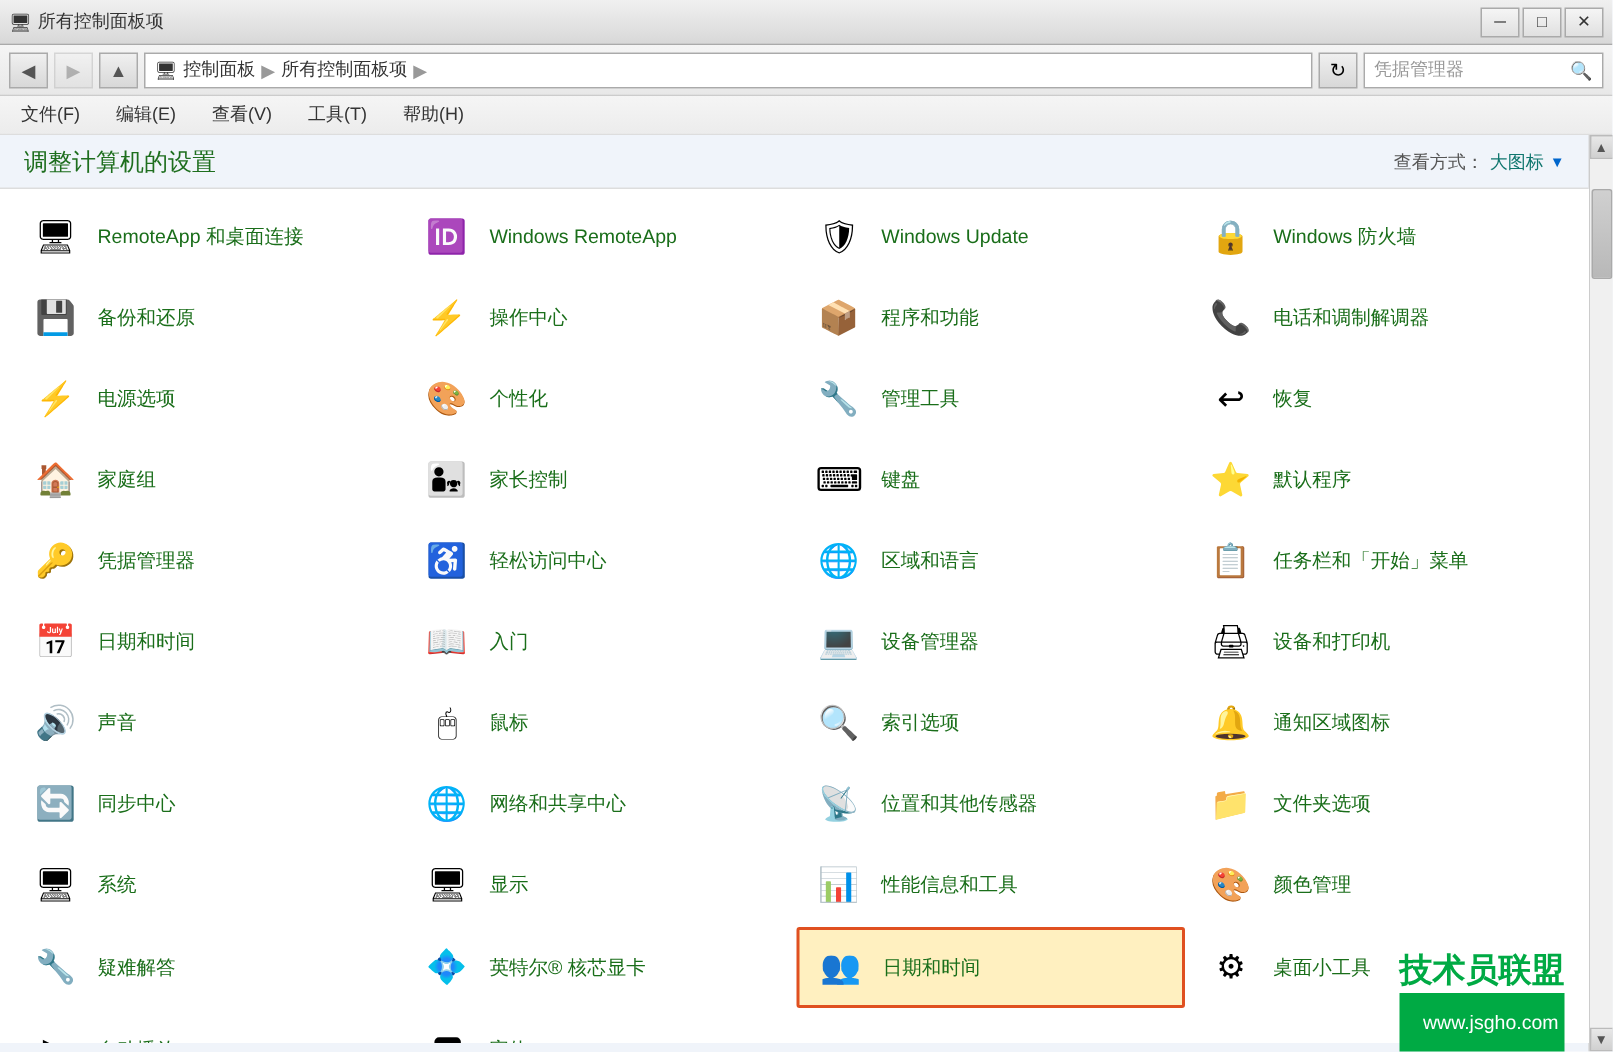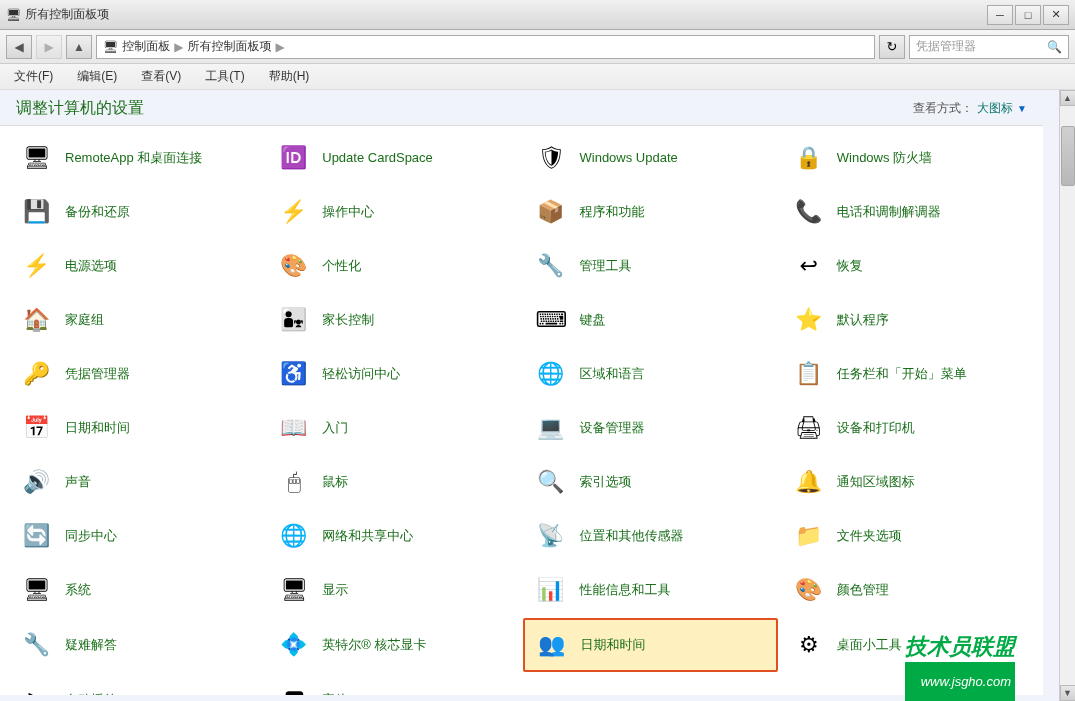--- a/index.html
+++ b/index.html
@@ -123,21 +123,20 @@
     .menu-item {
       cursor: pointer;
       padding: 2px 4px;
     }
 
     
     .main-area {
       display: flex;
       height: calc(701px - 30px - 34px - 26px);
       background: #f0f4fa;
-      gap: 16px;
     }
 
     
     .content-panel {
       flex: 1;
       overflow: hidden;
       position: relative;
     }
 
     
@@ -240,24 +239,23 @@
       height: 60px;
       background: linear-gradient(to bottom, #d0d0d0, #b8b8b8);
       border: 1px solid #aaa;
       border-radius: 2px;
     }
 
     
     .watermark {
       position: absolute;
       bottom: 0;
-      right: 28px;
+      right: 16px;
       text-align: right;
       pointer-events: none;
-      font-style: italic;
     }
     .watermark-line1 {
       font-size: 22px;
       font-weight: bold;
       color: #00aa44;
       font-family: 'Microsoft YaHei', sans-serif;
     }
     .watermark-line2 {
       font-size: 13px;
       color: #00aa44;
@@ -320,21 +318,21 @@
       </div>
     </div>
 
     <div class="items-grid" id="items-grid">
     <div class="grid-item">
           <div class="item-icon">🖥</div>
           <div class="item-label">RemoteApp 和桌面连接</div>
         </div>
         <div class="grid-item">
           <div class="item-icon">🆔</div>
-          <div class="item-label">Update CardSpace</div>
+          <div class="item-label">Windows RemoteApp</div>
         </div>
         <div class="grid-item">
           <div class="item-icon">🛡</div>
           <div class="item-label">Windows Update</div>
         </div>
         <div class="grid-item">
           <div class="item-icon">🔒</div>
           <div class="item-label">Windows 防火墙</div>
         </div>
         <div class="grid-item">

